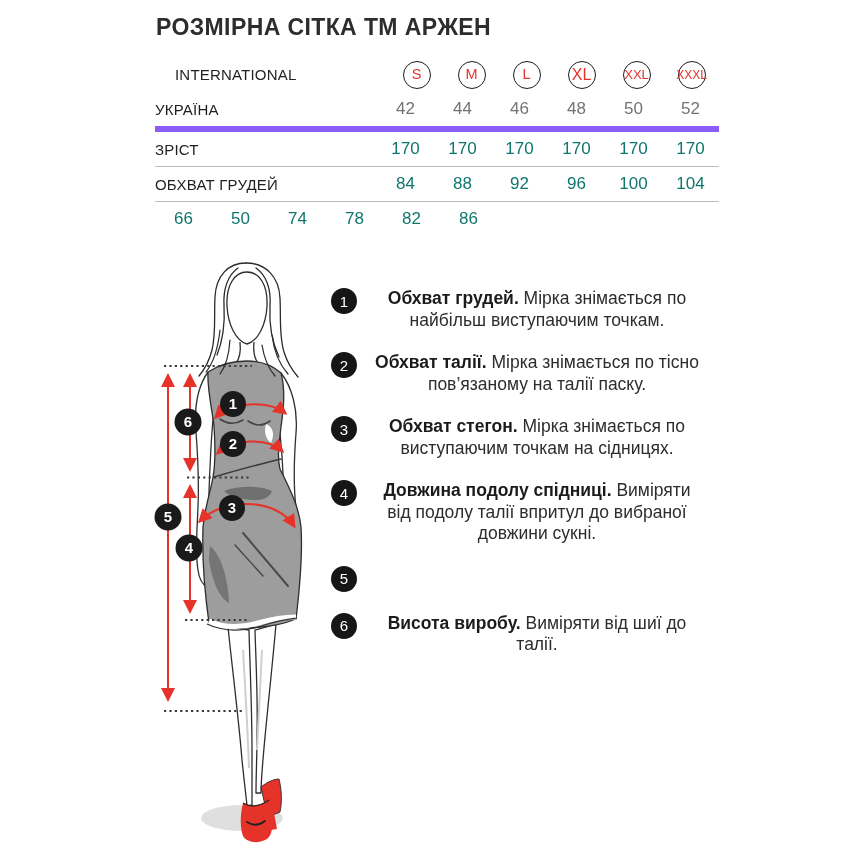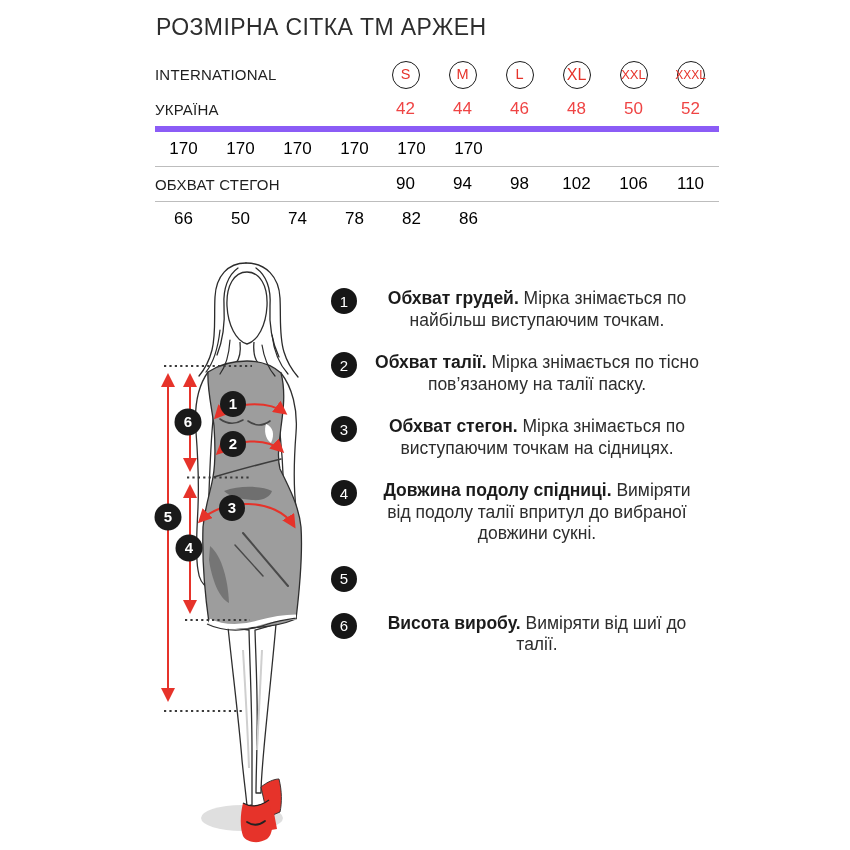--- a/index.html
+++ b/index.html
@@ -1,32 +1,32 @@
 <!DOCTYPE html>
 <html><head>
 <meta charset="utf-8">
 <style>
   html,body{margin:0;padding:0;background:#ffffff;}
   body{width:850px;height:850px;position:relative;font-family:"Liberation Sans",sans-serif;overflow:hidden;}
 
   .page-title{
     position:absolute;left:156px;top:14px;
-    font-size:23px;font-weight:400;color:#2d2d2d;letter-spacing:.4px;
+    font-size:23px;font-weight:700;color:#2d2d2d;letter-spacing:.4px;
   }
 
   
   .size-table{position:absolute;left:155px;top:57px;width:564px;}
   .trow{display:flex;align-items:center;height:34px;}
-  .trow.r0{height:35px;}
+  .trow.r0{height:35px;margin-left:20px;}
   .trow.r1{border-bottom:6px solid #8b5cf6;}
   .trow.r2,.trow.r3,.trow.r4{border-bottom:1px solid #bdbdbd;}
   .lbl{width:222px;font-size:15px;color:#1f1f1f;letter-spacing:.2px;}
   .val{width:57px;text-align:center;font-size:17px;display:flex;align-items:center;justify-content:center;}
-  .val.dark{color:#ef4444;}
-  .val.gray{color:#000000;}
+  .val.dark{color:#737373;}
+  .val.gray{color:#0f766e;}
   .size-circle{
     display:inline-flex;width:26px;height:26px;border:1.6px solid #1b1b1b;border-radius:50%;
     align-items:center;justify-content:center;color:#e6332a;line-height:1;white-space:nowrap;
     font-weight:400;overflow:visible;
   }
 
   
   .legend{position:absolute;left:331px;top:288px;display:flex;flex-direction:column;gap:21px;}
   .litem{display:flex;gap:13px;}
   .lnum{
@@ -72,35 +72,36 @@
       <div class="trow r1">
         <div class="lbl">УКРАЇНА</div>
         <div class="val dark">42</div>
         <div class="val dark">44</div>
         <div class="val dark">46</div>
         <div class="val dark">48</div>
         <div class="val dark">50</div>
         <div class="val dark">52</div>
       </div>
       <div class="trow r2">
-        <div class="val gray">170</div>
-        <div class="val gray">170</div>
-        <div class="val gray">170</div>
-        <div class="val gray">170</div>
-        <div class="val gray">170</div>
-        <div class="val gray">170</div>
-      </div>
-      <div class="trow r4">
-        <div class="lbl">ОБХВАТ СТЕГОН</div>
-        <div class="val gray">90</div>
-        <div class="val gray">94</div>
-        <div class="val gray">98</div>
-        <div class="val gray">102</div>
-        <div class="val gray">106</div>
-        <div class="val gray">110</div>
+        <div class="lbl">ЗРІСТ</div>
+        <div class="val gray">170</div>
+        <div class="val gray">170</div>
+        <div class="val gray">170</div>
+        <div class="val gray">170</div>
+        <div class="val gray">170</div>
+        <div class="val gray">170</div>
+      </div>
+      <div class="trow r3">
+        <div class="lbl">ОБХВАТ ГРУДЕЙ</div>
+        <div class="val gray">84</div>
+        <div class="val gray">88</div>
+        <div class="val gray">92</div>
+        <div class="val gray">96</div>
+        <div class="val gray">100</div>
+        <div class="val gray">104</div>
       </div>
       <div class="trow r5">
         <div class="val gray">66</div>
         <div class="val gray">50</div>
         <div class="val gray">74</div>
         <div class="val gray">78</div>
         <div class="val gray">82</div>
         <div class="val gray">86</div>
       </div>
     </div>

